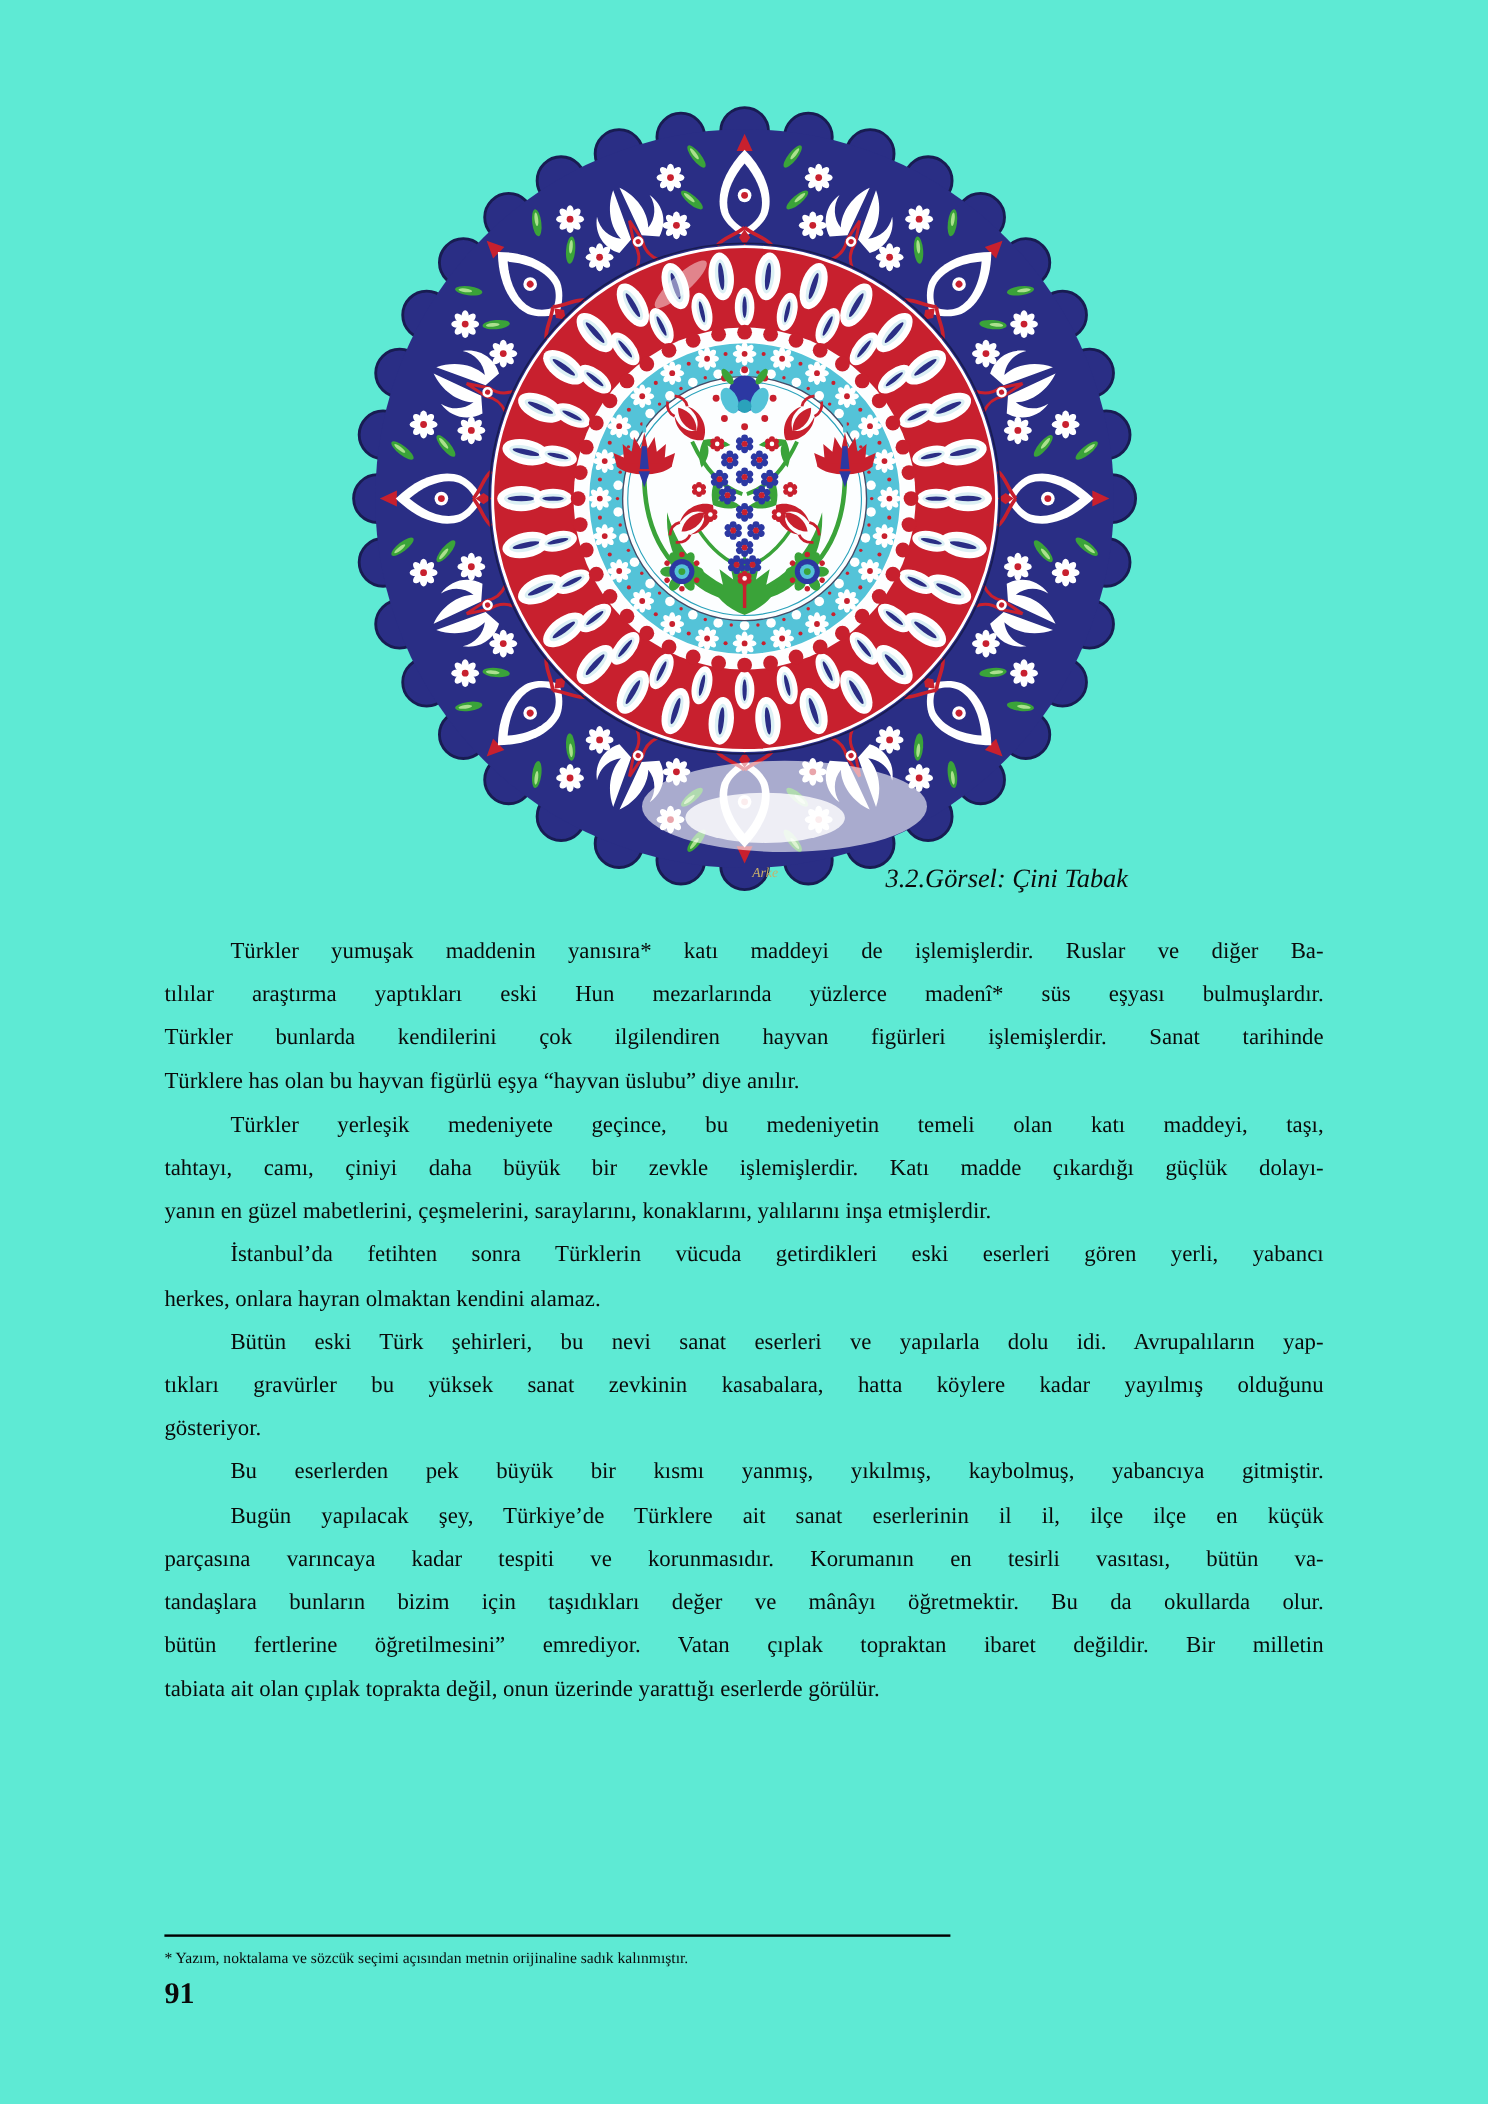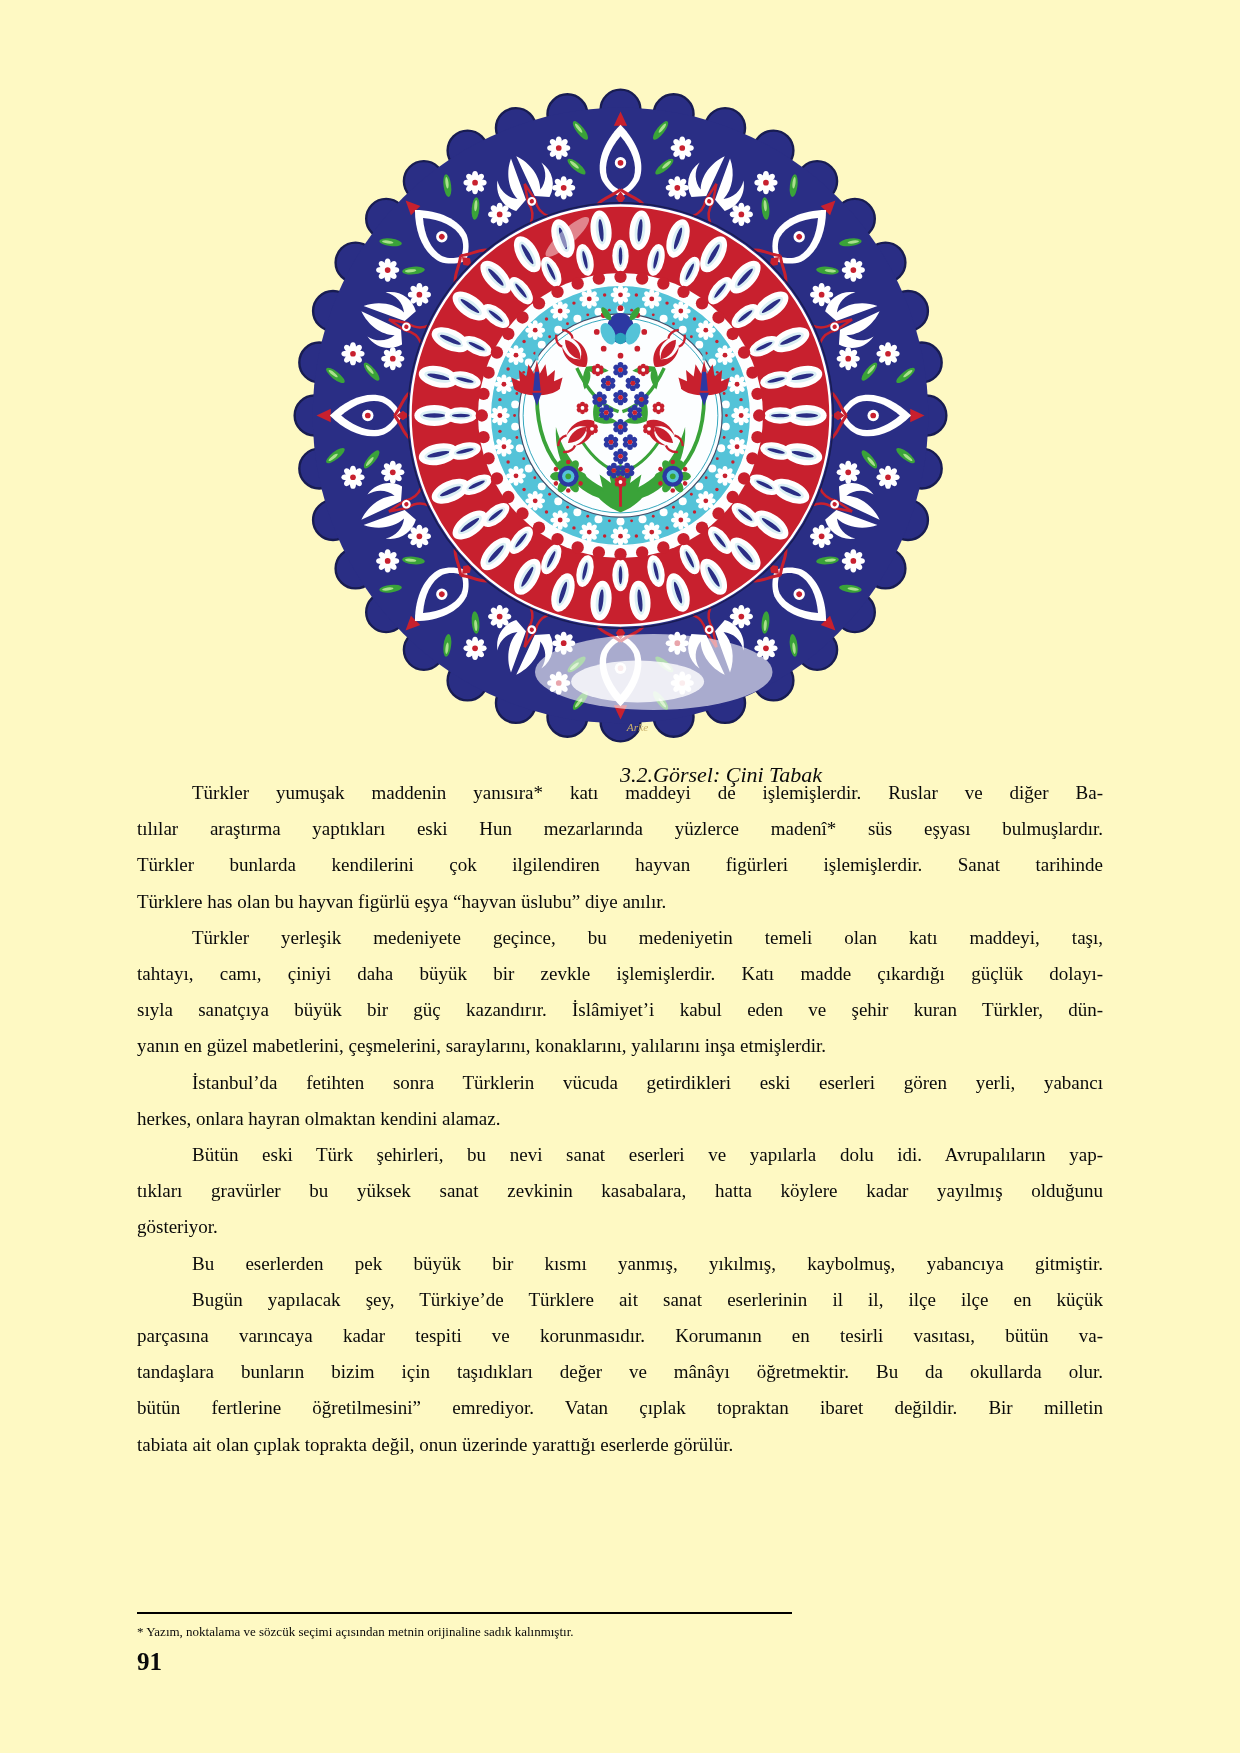--- a/index.html
+++ b/index.html
@@ -1,23 +1,23 @@
 <!DOCTYPE html>
 <html><head>
 <meta charset="utf-8">
 <style>
   html,body{margin:0;padding:0;background:#ffffff;}
   .page{
-    position:relative;width:1240px;height:1753px;background:#fef9c3;
+    position:relative;width:1240px;height:1753px;background:#5eead4;
     font-family:"Liberation Serif","DejaVu Serif",serif;color:#0a0a0a;overflow:hidden;
   }
   .plate-figure{position:absolute;left:288px;top:83px;width:665px;height:665px;margin:0;}
   .plate-figure svg{display:block;width:100%;height:100%;}
   .caption{
-    position:absolute;left:620px;top:762px;width:320px;
+    position:absolute;left:620px;top:719px;width:320px;text-align:right;
     font-style:italic;font-size:22px;line-height:26px;
   }
   .body-text{
     position:absolute;left:137px;top:775px;width:966px;
     font-size:19px;line-height:36.2px;
   }
   .line{
     text-align:justify;text-align-last:justify;-moz-text-align-last:justify;
     white-space:normal;
   }
@@ -522,21 +522,20 @@
   <div class="body-text" id="body-text">
       <div>
         <div class="line indent">Türkler yumuşak maddenin yanısıra* katı maddeyi de işlemişlerdir. Ruslar ve diğer Ba-</div>
         <div class="line">tılılar araştırma yaptıkları eski Hun mezarlarında yüzlerce madenî* süs eşyası bulmuşlardır.</div>
         <div class="line">Türkler bunlarda kendilerini çok ilgilendiren hayvan figürleri işlemişlerdir. Sanat tarihinde</div>
         <div class="line last">Türklere has olan bu hayvan figürlü eşya “hayvan üslubu” diye anılır.</div>
       </div>
       <div>
         <div class="line indent">Türkler yerleşik medeniyete geçince, bu medeniyetin temeli olan katı maddeyi, taşı,</div>
         <div class="line">tahtayı, camı, çiniyi daha büyük bir zevkle işlemişlerdir. Katı madde çıkardığı güçlük dolayı-</div>
-        <div class="line">sıyla sanatçıya büyük bir güç kazandırır. İslâmiyet’i kabul eden ve şehir kuran Türkler, dün-</div>
         <div class="line last">yanın en güzel mabetlerini, çeşmelerini, saraylarını, konaklarını, yalılarını inşa etmişlerdir.</div>
       </div>
       <div>
         <div class="line indent">İstanbul’da fetihten sonra Türklerin vücuda getirdikleri eski eserleri gören yerli, yabancı</div>
         <div class="line last">herkes, onlara hayran olmaktan kendini alamaz.</div>
       </div>
       <div>
         <div class="line indent">Bütün eski Türk şehirleri, bu nevi sanat eserleri ve yapılarla dolu idi. Avrupalıların yap-</div>
         <div class="line">tıkları gravürler bu yüksek sanat zevkinin kasabalara, hatta köylere kadar yayılmış olduğunu</div>
         <div class="line last">gösteriyor.</div>

